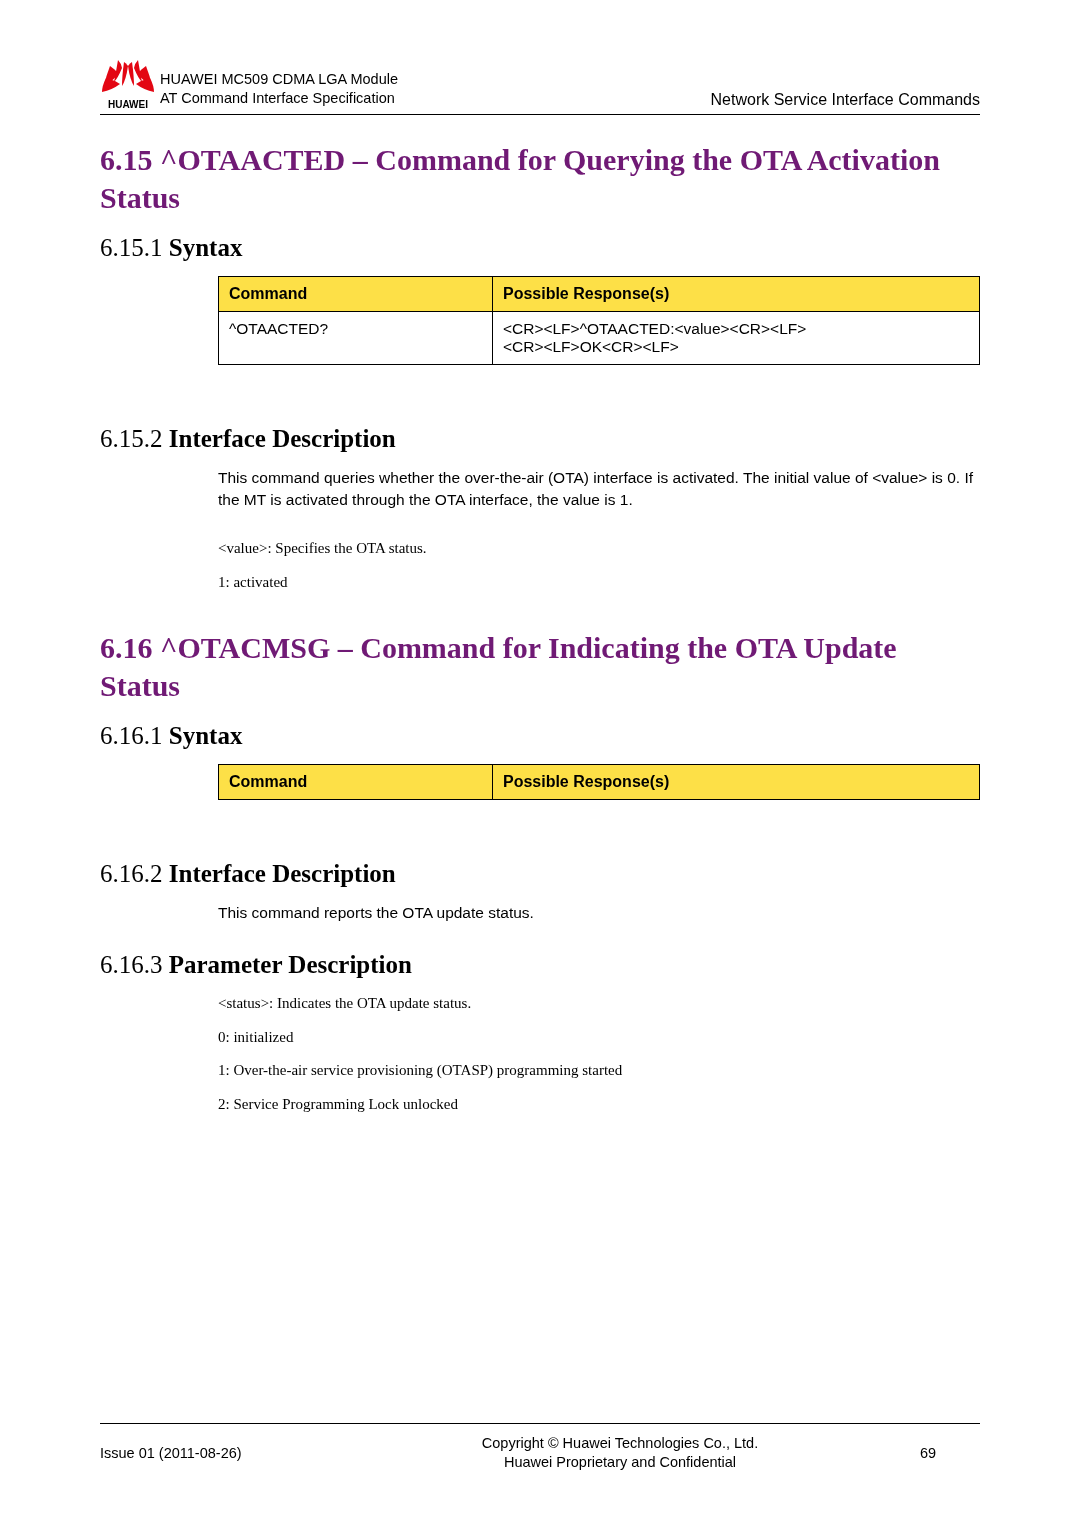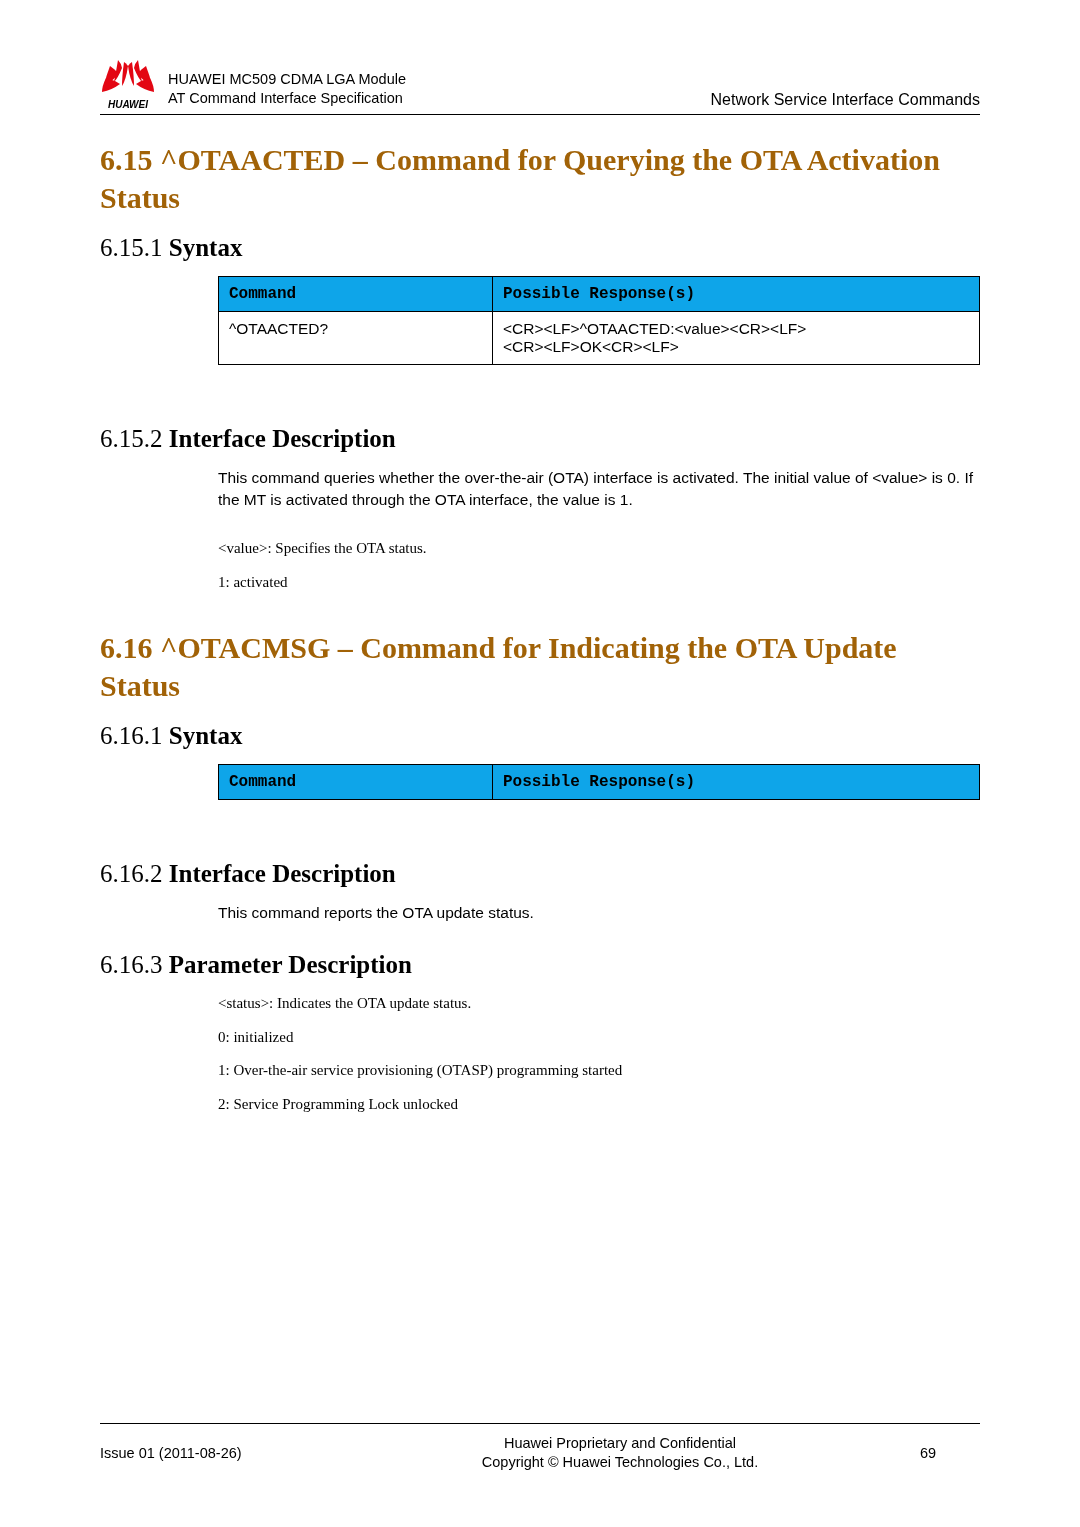--- a/index.html
+++ b/index.html
@@ -17,40 +17,39 @@
   .header-row {
     display: flex;
     align-items: flex-end;
     border-bottom: 1.5px solid #000;
     padding-bottom: 4px;
     margin-bottom: 26px;
   }
   .logo {
     width: 56px;
     height: 52px;
-    margin-right: 12px;
+    margin-right: 4px;
     flex-shrink: 0;
-    font-style: italic;
   }
   .logo svg { width: 100%; height: 100%; }
   .header-text-left {
     flex: 1;
     font-size: 14.5px;
     line-height: 1.35;
     padding-bottom: 1px;
   }
   .header-text-right {
     font-size: 16px;
     align-self: flex-end;
     padding-bottom: 1px;
   }
   .h2 {
     font-family: "Book Antiqua", Palatino, "Palatino Linotype", serif;
     font-weight: bold;
-    color: #a16207;
+    color: #701a75;
     font-size: 30px;
     line-height: 1.25;
     margin-bottom: 18px;
   }
   .h3 {
     font-family: "Book Antiqua", Palatino, "Palatino Linotype", serif;
     font-size: 25px;
     margin-bottom: 14px;
   }
   .h3 .num { font-weight: normal; }
@@ -65,24 +64,24 @@
     margin-bottom: 6px;
   }
   table.cmd th, table.cmd td {
     border: 1.2px solid #000;
     padding: 8px 10px;
     text-align: left;
     vertical-align: top;
     font-size: 15.5px;
   }
   table.cmd th {
-    font-family: Liberation Mono, monospace;
+    font-family: Liberation Sans, sans-serif;
     font-weight: bold;
     font-size: 16px;
-    background: #0ea5e9;
+    background: #fde047;
   }
   table.cmd .col-cmd { width: 36%; }
   .body-text {
     font-size: 15.5px;
     line-height: 1.45;
     margin-bottom: 6px;
   }
   .body-text .bold { font-weight: normal; }
   .param-line {
     font-size: 15px;
@@ -225,18 +224,18 @@
       <p class="param-line">2: Service Programming Lock unlocked</p>
     </div>
   </div>
 
 </div>
 
 <div class="footer">
   <div class="footer-line">
     <div class="footer-left">Issue 01 (2011-08-26)</div>
     <div class="footer-center">
+      <div>Copyright © Huawei Technologies Co., Ltd.</div>
       <div>Huawei Proprietary and Confidential</div>
-      <div>Copyright © Huawei Technologies Co., Ltd.</div>
     </div>
     <div class="footer-right">69</div>
   </div>
 </div>
 
 </body></html>

